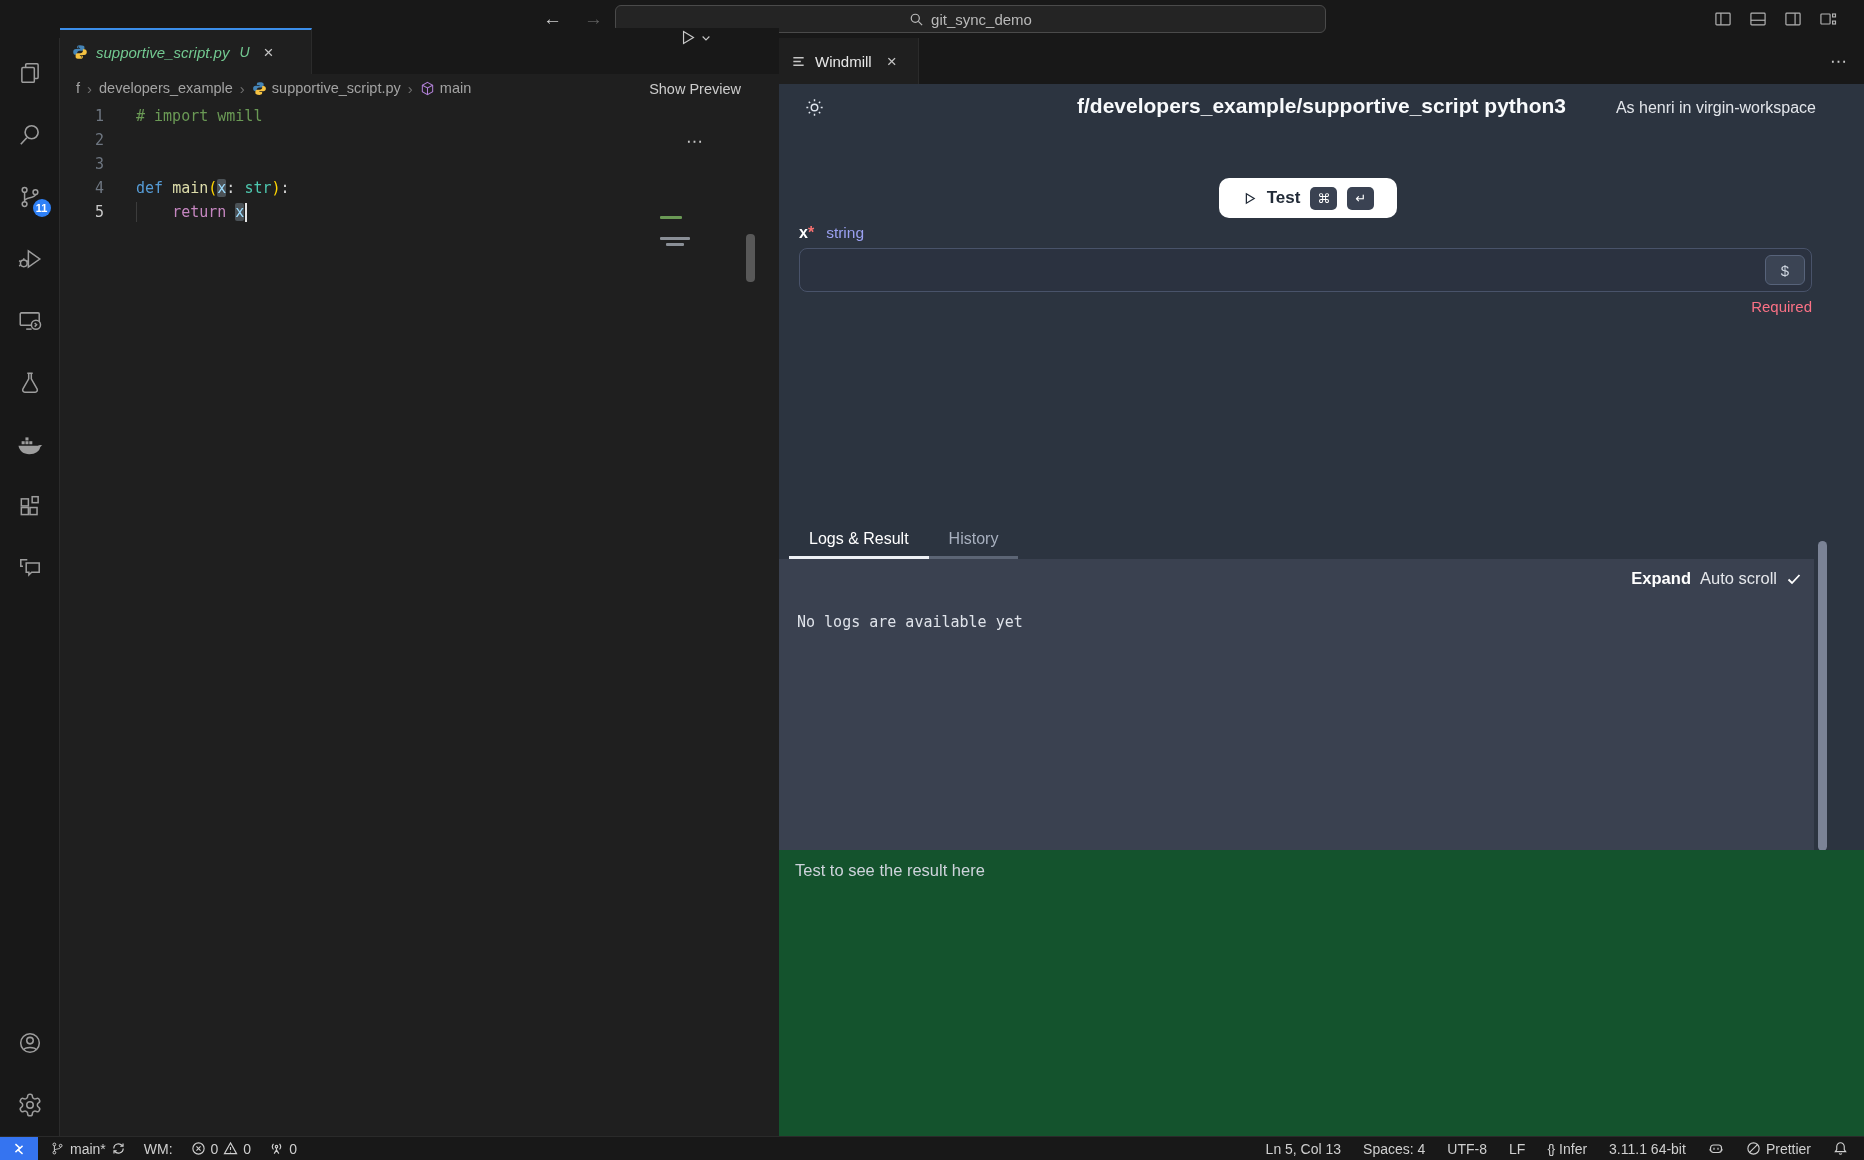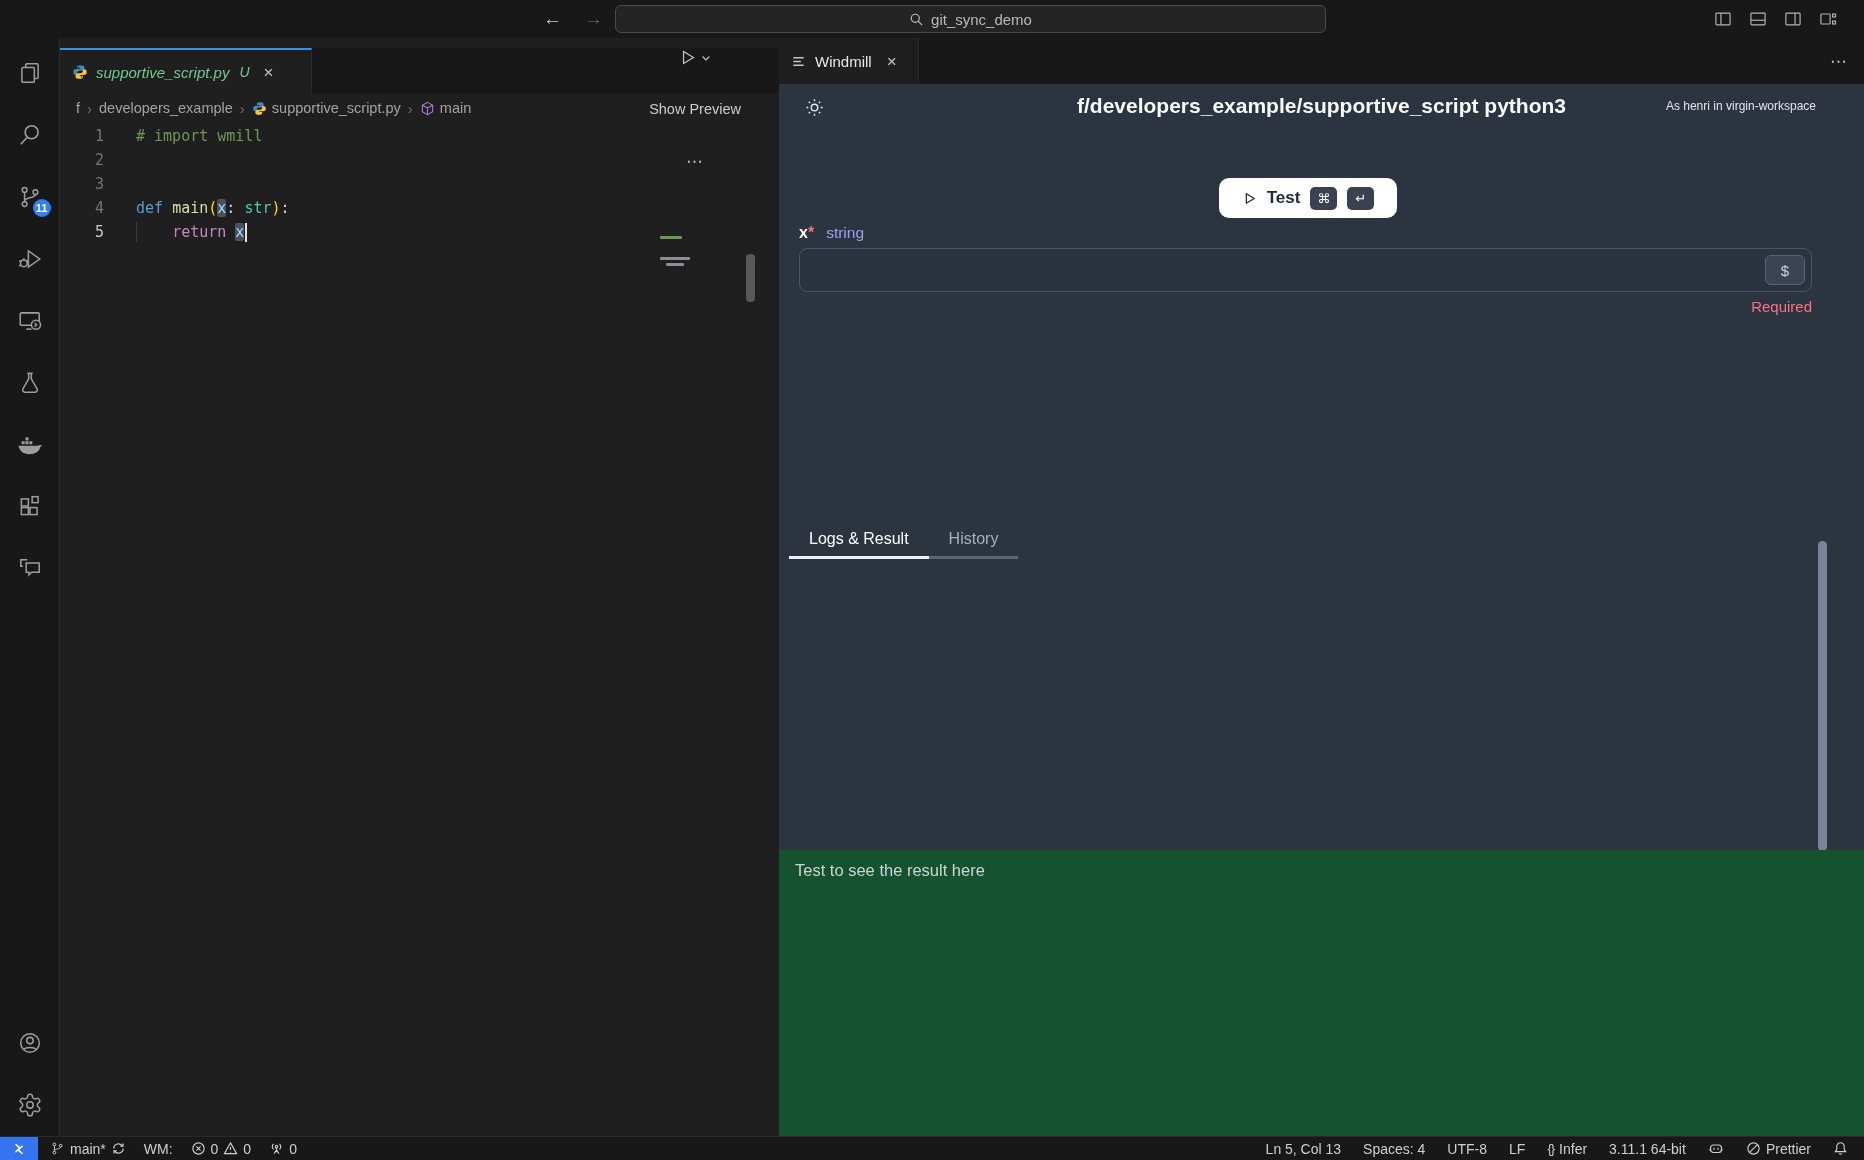--- a/index.html
+++ b/index.html
@@ -32,21 +32,21 @@
   }
   .ab-item { position:relative; width:60px; height:62px; display:flex; align-items:center; justify-content:center; color:#9d9d9d; }
   .ab-item.push-bottom { margin-top:auto; }
   .ab-badge {
     position:absolute; right:9px; bottom:11px; min-width:18px; height:18px; border-radius:9px;
     background:#2f81f7; color:#fff; font-size:11px; font-weight:700;
     display:flex; align-items:center; justify-content:center; padding:0 3px;
   }
 
   
-  #editor-group { position:absolute; left:60px; top:48px; width:719px; height:1098px; background:#1f1f1f; }
+  #editor-group { position:absolute; left:60px; top:28px; width:719px; height:1098px; background:#1f1f1f; }
   .ed-tabbar { position:relative; height:46px; background:#181818; }
   .ed-tab {
     position:absolute; left:0; top:0; width:252px; height:46px; background:#1f1f1f;
     border-top:2px solid #3b8eea; border-right:1px solid #2b2b2b;
     display:flex; align-items:center; gap:8px; padding:0 12px; cursor:pointer;
   }
   .ed-tab .tab-name { font-style:italic; color:#73c991; font-size:15px; white-space:nowrap; }
   .ed-tab .tab-git { font-style:italic; color:#73c991; font-size:14px; margin-left:2px; }
   .tab-close { color:#c5c5c5; font-size:17px; margin-left:6px; line-height:1; }
   .ed-toolbar { position:absolute; right:38px; top:0; height:46px; display:flex; align-items:center; gap:17px; color:#c8c8c8;flex-direction:column; }
@@ -87,21 +87,21 @@
     position:absolute; left:0; top:0; width:140px; height:46px; background:#1f1f1f;
     border-right:1px solid #2b2b2b; display:flex; align-items:center; gap:9px; padding:0 12px; cursor:pointer;
   }
   .pn-tab .tab-name { color:#e8e8e8; font-size:15px; }
   .pn-kebab { position:absolute; right:16px; top:0; height:46px; display:flex; align-items:center; }
 
   .pn-content { position:absolute; left:0; top:46px; right:0; bottom:0; background:#2c3440; }
 
   .sun-btn { position:absolute; left:24px; top:12px; color:#dde3ec; }
   .pn-title { position:absolute; left:0; right:0; top:10px; text-align:center; color:#f8fafc; font-size:21px; font-weight:600; }
-  .run-context { position:absolute; right:48px; top:15px; color:#e2e5ea; font-size:12px; }
+  .run-context { position:absolute; right:48px; top:15px; color:#e2e5ea; font-size:16px; }
 
   .lockfile-box {
     position:absolute; right:18px; top:43px; width:324px; height:58px;
     border:1px solid #43a047; display:flex; align-items:center; justify-content:flex-end; gap:14px; padding-right:14px;
   }
   .lf-infer { color:#ffffff; font-size:15.5px; font-weight:700; }
   .lf-use { color:#98a1b3; font-size:15.5px; }
   .toggle { position:relative; width:40px; height:22px; border-radius:11px; background:#4b5566; flex:none; cursor:pointer; }
   .toggle .knob { position:absolute; left:3px; top:3px; width:16px; height:16px; border-radius:50%; border:2px solid #ffffff; }
 
@@ -407,20 +407,30 @@
         <input class="arg-input" type="text" value="" style="">
         <button class="dollar-btn">$</button>
       </div>
       <div class="required-msg">Required</div>
 
       <div class="pn-tabs">
         <div class="ptab active">Logs &amp; Result</div>
         <div class="ptab inactive">History</div>
       </div>
 
+      <div class="logs-body">
+        <div class="logs-actions">
+          <span class="expand-label">Expand</span>
+          <span class="autoscroll-label">Auto scroll</span>
+          <svg width="16" height="16" viewBox="0 0 16 16" fill="none" stroke="#ffffff" stroke-width="1.8">
+              <path d="M2.5 8.5l3.5 3.5 7.5-8"></path>
+            </svg>
+        </div>
+        <div class="logs-empty">No logs are available yet</div>
+      </div>
       <div class="pn-scrollbar"></div>
 
       <div class="result-body">
         <div class="result-placeholder">Test to see the result here</div>
       </div>
     </div>
   </div>
 
   <div id="statusbar">
     <div class="remote-ind">

